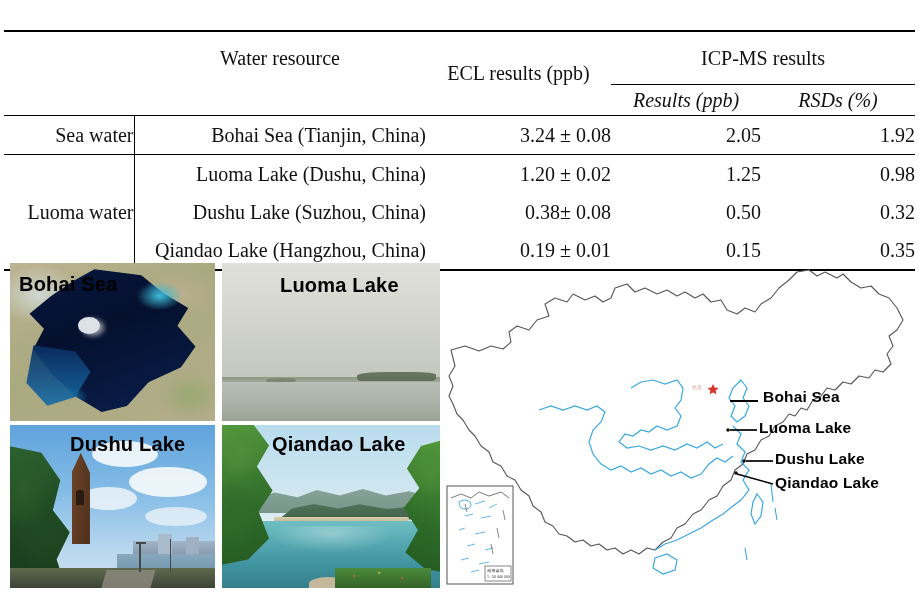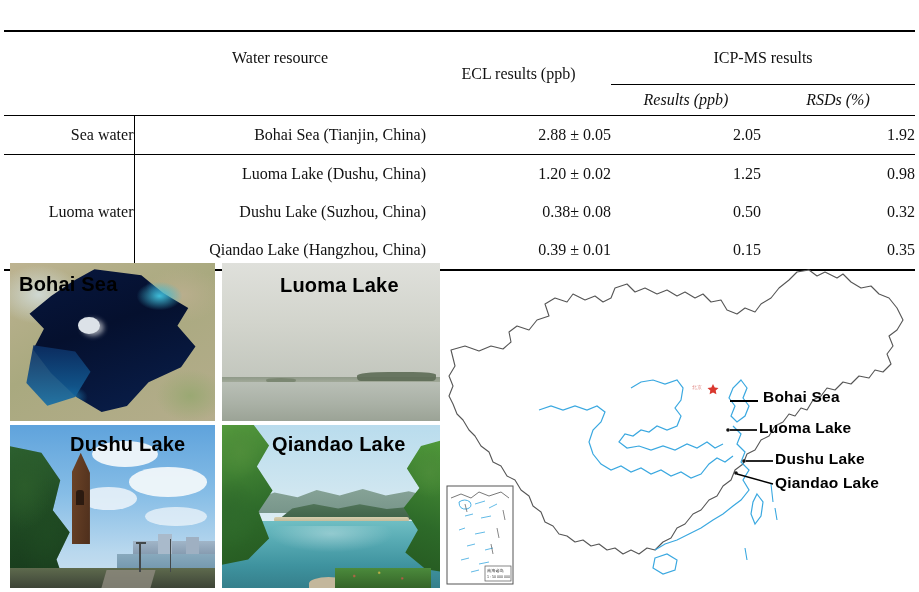--- a/index.html
+++ b/index.html
@@ -17,21 +17,21 @@
   .tbl-title{
     position:absolute;left:0;top:4px;width:919px;
     text-align:center;font-size:17.5px;color:#1a1a1a;
     letter-spacing:.1px;
   }
   .tbl-title sub{font-size:11px;vertical-align:-3px;}
   .tbl-title sup{font-size:11px;vertical-align:6px;}
 
   table.main{
     position:absolute;left:4px;top:30px;width:911px;
-    border-collapse:collapse;font-size:16px;color:#111;
+    border-collapse:collapse;font-size:20px;color:#111;
   }
   table.main td,table.main th{padding:0;font-weight:normal;}
   .rule-top{border-top:2.2px solid #000;}
   .rule-mid{border-top:1.2px solid #000;}
   .rule-bot{border-bottom:2.2px solid #000;}
 
   .hdr-row td{height:52px;vertical-align:middle;text-align:center;}
   .sub-row td{height:30px;vertical-align:middle;text-align:center;font-style:italic;}
   .body-row td{height:38px;vertical-align:middle;text-align:right;}
 
@@ -214,21 +214,21 @@
       <tr class="sub-row">
         <td></td>
         <td></td>
         <td>Results (ppb)</td>
         <td>RSDs (%)</td>
       </tr>
 
       <tr class="body-row rule-mid">
         <td class="vline">Sea water</td>
         <td>Bohai Sea (Tianjin, China)</td>
-        <td class="nowrap">2.88 ± 0.05</td>
+        <td class="nowrap">3.24 ± 0.08</td>
         <td>2.05</td>
         <td>1.92</td>
       </tr>
 
       <tr class="body-row rule-mid">
         <td rowspan="3" class="vline">Luoma water</td>
         <td>Luoma Lake (Dushu, China)</td>
         <td class="nowrap">1.20 ± 0.02</td>
         <td>1.25</td>
         <td>0.98</td>
@@ -236,21 +236,21 @@
 
       <tr class="body-row">
         <td>Dushu Lake (Suzhou, China)</td>
         <td class="nowrap">0.38± 0.08</td>
         <td>0.50</td>
         <td>0.32</td>
       </tr>
 
       <tr class="body-row rule-bot">
         <td>Qiandao Lake (Hangzhou, China)</td>
-        <td class="nowrap">0.39 ± 0.01</td>
+        <td class="nowrap">0.19 ± 0.01</td>
         <td>0.15</td>
         <td>0.35</td>
       </tr>
     </tbody>
       </table>
   </div>
 
   <div class="photos">
 
     <div class="ph" id="ph-bohai">

